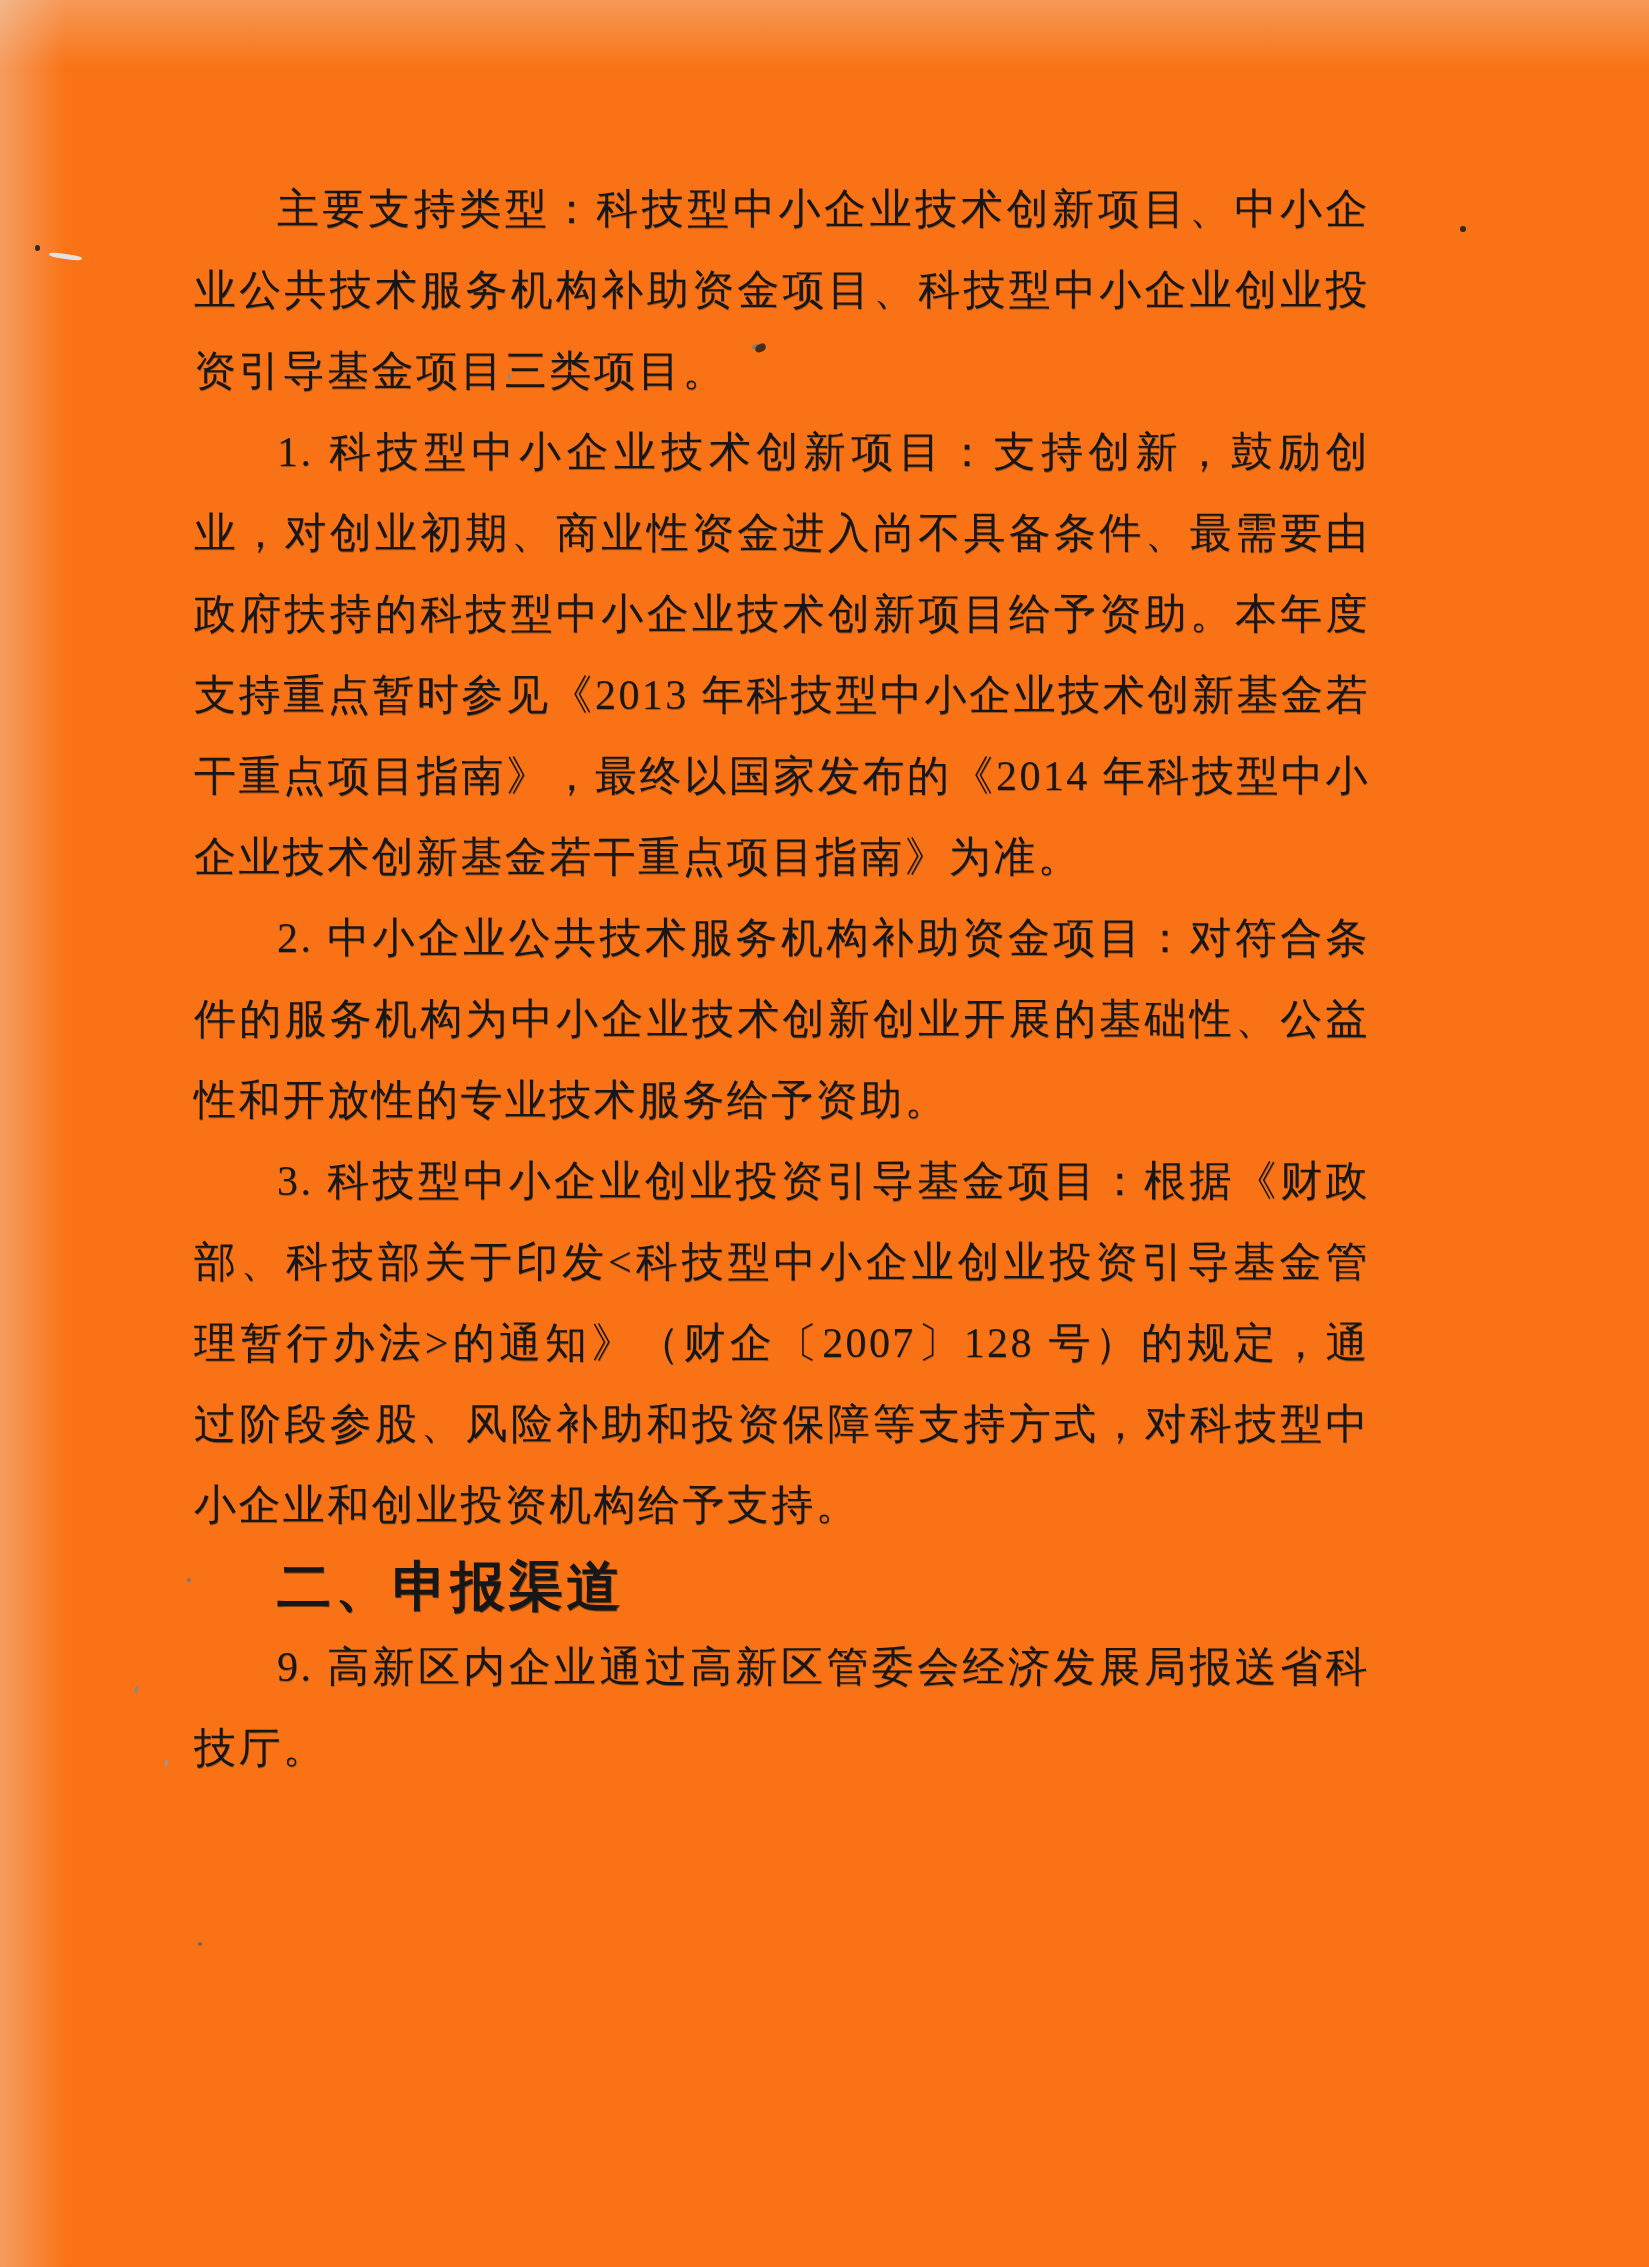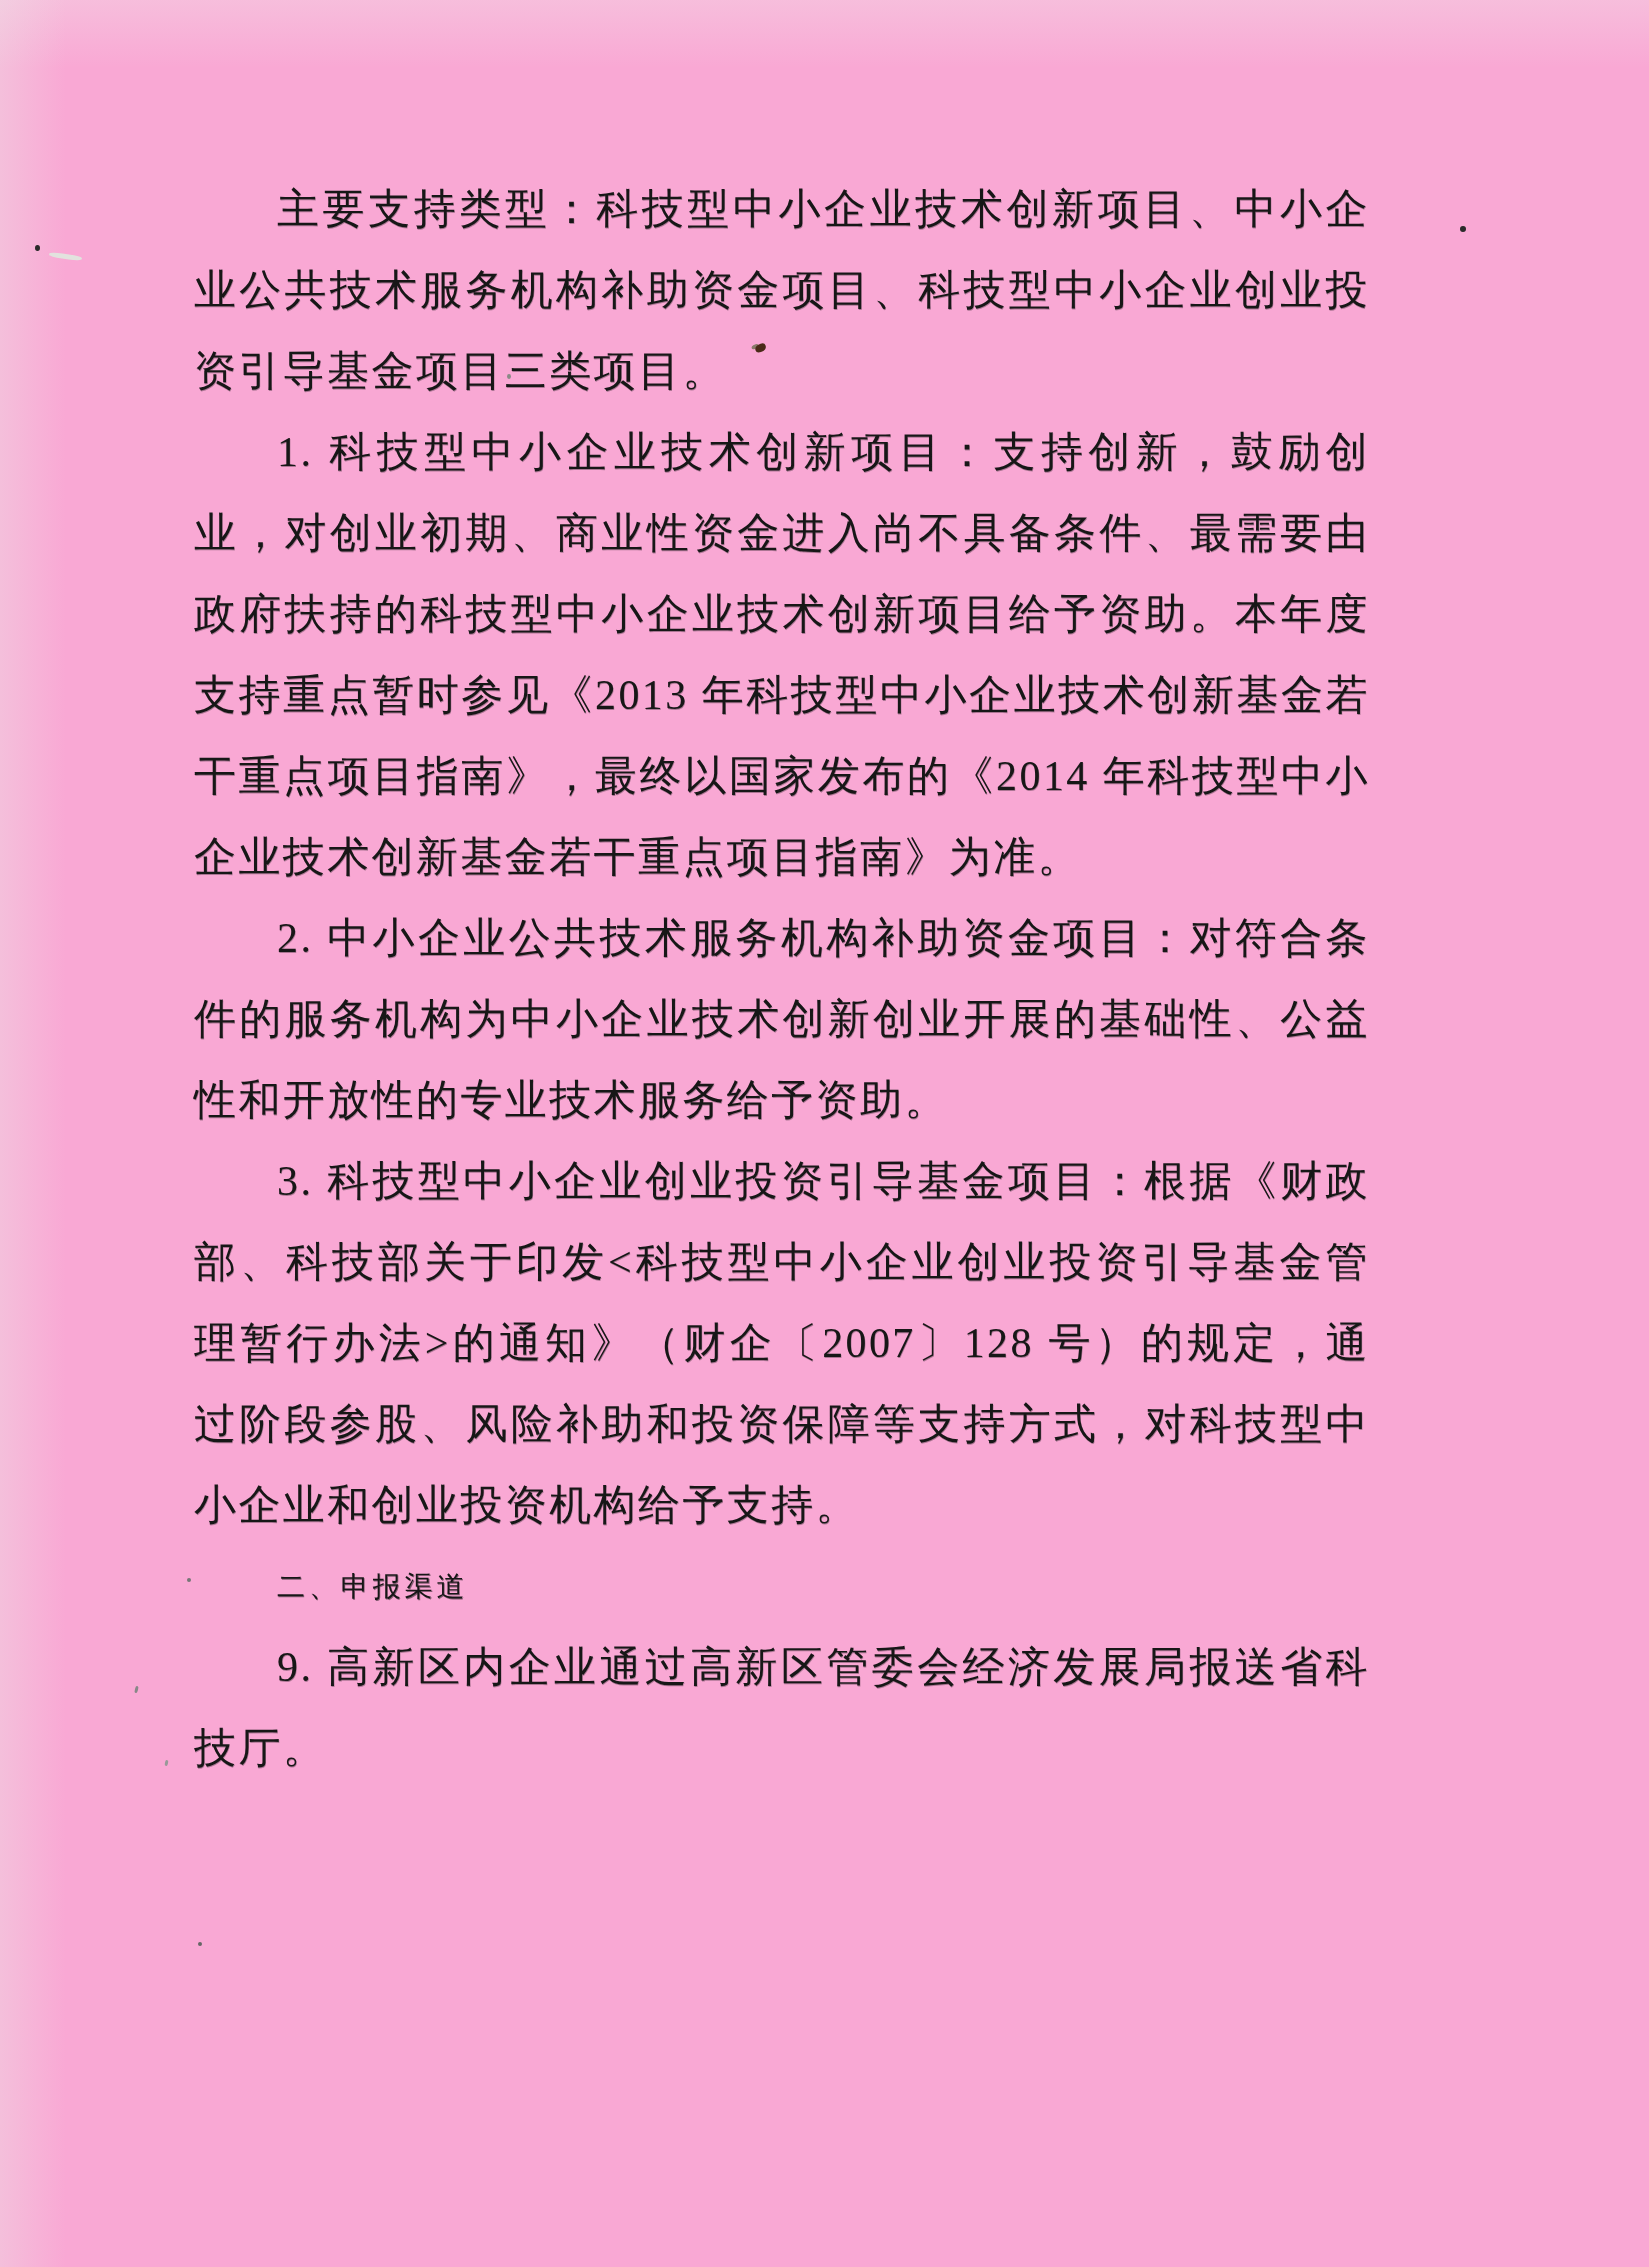--- a/index.html
+++ b/index.html
@@ -4,21 +4,21 @@
 <style>
   html, body {
     margin: 0;
     padding: 0;
     background: #ffffff;
   }
   .page {
     position: relative;
     width: 1650px;
     height: 2268px;
-    background: #f9a8d4;
+    background: #f97316;
     overflow: hidden;
   }
   
   .page::before {
     content: "";
     position: absolute;
     inset: 0;
     background: linear-gradient(90deg, rgba(235,235,232,0.35) 0%, rgba(255,255,255,0) 4%),
                 linear-gradient(180deg, rgba(240,240,238,0.3) 0%, rgba(255,255,255,0) 3%);
     pointer-events: none;
@@ -36,22 +36,22 @@
     line-height: 81px;
     letter-spacing: 2.4px;
     color: #171717;
     text-align: justify;
     text-justify: inter-character;
     text-indent: 83px;
     text-shadow: 0.5px 0.5px 0 rgba(25,25,25,0.35);
   }
   .content p.heading {
     font-family: "Liberation Sans", "DejaVu Sans", sans-serif;
-    font-weight: normal;
-    font-size: 28px;
+    font-weight: bold;
+    font-size: 54px;
     letter-spacing: 3.9px;
     text-align: left;
     text-shadow: 0.8px 0.8px 0 rgba(15,15,15,0.5);
   }
   
   .speck {
     position: absolute;
     background: #2a2a2a;
     border-radius: 50%;
   }

